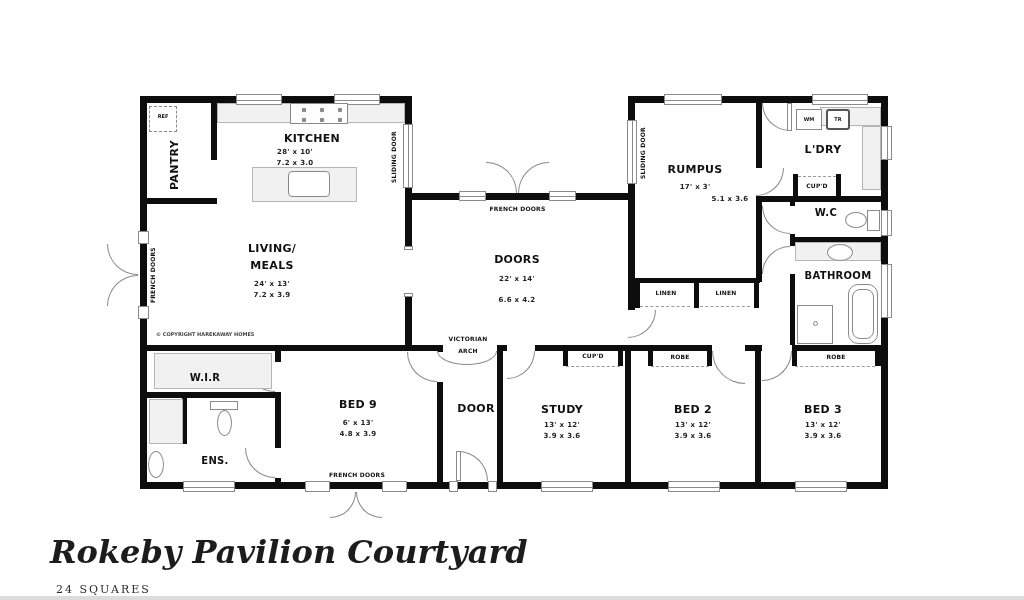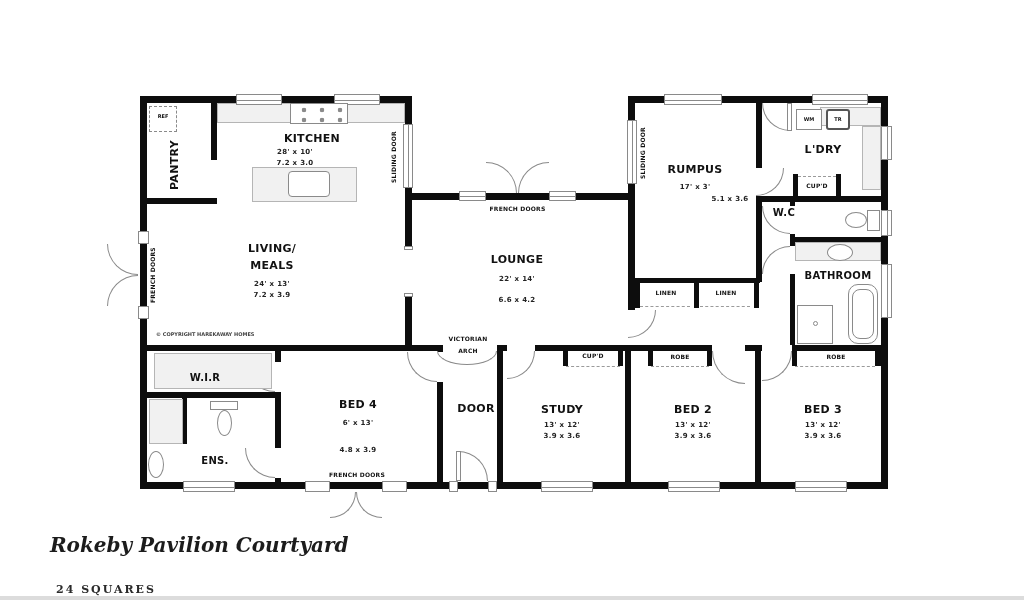--- a/index.html
+++ b/index.html
@@ -12,21 +12,21 @@
   .db{position:absolute;background:#fff;border:1px solid #8a8a8a;box-sizing:border-box;z-index:2;}
   .arc{position:absolute;box-sizing:border-box;border:0 solid #8a8a8a;z-index:1;}
   .arc.tl{border-top-width:1px;border-left-width:1px;border-top-left-radius:100% 100%;}
   .arc.tr{border-top-width:1px;border-right-width:1px;border-top-right-radius:100% 100%;}
   .arc.bl{border-bottom-width:1px;border-left-width:1px;border-bottom-left-radius:100% 100%;}
   .arc.br{border-bottom-width:1px;border-right-width:1px;border-bottom-right-radius:100% 100%;}
   .fx{position:absolute;box-sizing:border-box;border:1px solid #8a8a8a;background:#fff;z-index:2;}
   .bench{position:absolute;box-sizing:border-box;border:1px solid #b5b5b5;background:#f1f1f1;z-index:1;}
   .dash{position:absolute;border-top:1px dashed #9a9a9a;z-index:2;}
   .round{border-radius:50%;}
-  .t{position:absolute;color:#111;text-align:center;white-space:nowrap;z-index:3;font-weight:bold;}
+  .t{position:absolute;color:#111;text-align:center;white-space:nowrap;z-index:3;}
   .rname{font-weight:bold;font-size:11px;letter-spacing:.3px;}
   .rname2{font-weight:bold;font-size:10px;letter-spacing:.3px;}
   .rdim{font-weight:bold;font-size:7px;letter-spacing:.3px;color:#222;}
   .sm{font-weight:bold;font-size:6px;letter-spacing:.2px;}
   .xs{font-weight:bold;font-size:5px;}
   .vt{writing-mode:vertical-rl;transform:rotate(180deg);}
   .cook{background-image:radial-gradient(circle,#8a8a8a 2px,transparent 2.6px);
         background-size:18px 10px;background-position:4px 1px;}
   .title{position:absolute;font-family:"DejaVu Serif",serif;font-style:italic;color:#1c1c1c;z-index:3;}
   .strip{position:absolute;left:0;top:596px;width:1024px;height:4px;background:#dcdcdc;}
@@ -172,37 +172,37 @@
   <div class="t rdim" style="left:265px;top:148px;width:60px">28' x 10'</div>
   <div class="t rdim" style="left:265px;top:159px;width:60px">7.2 x 3.0</div>
 
   <div class="t rname vt" style="left:168px;top:122px;width:16px;height:86px">PANTRY</div>
 
   <div class="t rname" style="left:222px;top:242px;width:100px">LIVING/</div>
   <div class="t rname" style="left:222px;top:259px;width:100px">MEALS</div>
   <div class="t rdim" style="left:237px;top:280px;width:70px">24' x 13'</div>
   <div class="t rdim" style="left:237px;top:291px;width:70px">7.2 x 3.9</div>
 
-  <div class="t rname" style="left:467px;top:253px;width:100px">LOUNGE</div>
+  <div class="t rname" style="left:467px;top:253px;width:100px">DOORS</div>
   <div class="t rdim" style="left:487px;top:275px;width:60px">22' x 14'</div>
   <div class="t rdim" style="left:487px;top:296px;width:60px">6.6 x 4.2</div>
 
   <div class="t rname" style="left:645px;top:163px;width:100px">RUMPUS</div>
   <div class="t rdim" style="left:665px;top:183px;width:60px">17' x 3'</div>
   <div class="t rdim" style="left:700px;top:195px;width:60px">5.1 x 3.6</div>
 
   <div class="t rname" style="left:795px;top:143px;width:56px">L'DRY</div>
-  <div class="t rname2" style="left:766px;top:207px;width:36px">W.C</div>
+  <div class="t rname2" style="left:808px;top:207px;width:36px">W.C</div>
   <div class="t rname2" style="left:797px;top:270px;width:82px">BATHROOM</div>
   <div class="t rname2" style="left:180px;top:372px;width:50px">W.I.R</div>
   <div class="t rname2" style="left:193px;top:455px;width:44px">ENS.</div>
 
-  <div class="t rname" style="left:320px;top:398px;width:76px">BED 4</div>
+  <div class="t rname" style="left:320px;top:398px;width:76px">BED 9</div>
   <div class="t rdim" style="left:328px;top:419px;width:60px">6' x 13'</div>
-  <div class="t rdim" style="left:328px;top:446px;width:60px">4.8 x 3.9</div>
+  <div class="t rdim" style="left:328px;top:430px;width:60px">4.8 x 3.9</div>
 
   <div class="t rname" style="left:442px;top:402px;width:68px">DOOR</div>
 
   <div class="t rname" style="left:530px;top:403px;width:64px">STUDY</div>
   <div class="t rdim" style="left:532px;top:421px;width:60px">13' x 12'</div>
   <div class="t rdim" style="left:532px;top:432px;width:60px">3.9 x 3.6</div>
 
   <div class="t rname" style="left:660px;top:403px;width:66px">BED 2</div>
   <div class="t rdim" style="left:663px;top:421px;width:60px">13' x 12'</div>
   <div class="t rdim" style="left:663px;top:432px;width:60px">3.9 x 3.6</div>
@@ -222,16 +222,16 @@
   <div class="t sm" style="left:697px;top:289px;width:58px">LINEN</div>
   <div class="t sm" style="left:565px;top:352px;width:56px">CUP'D</div>
   <div class="t sm" style="left:795px;top:182px;width:44px">CUP'D</div>
   <div class="t sm" style="left:651px;top:353px;width:58px">ROBE</div>
   <div class="t sm" style="left:797px;top:353px;width:78px">ROBE</div>
   <div class="t xs" style="left:150px;top:113px;width:26px">REF</div>
   <div class="t xs" style="left:797px;top:116px;width:24px">WM</div>
   <div class="t xs" style="left:827px;top:116px;width:22px">TR</div>
   <div class="t xs" style="left:156px;top:331px;width:130px;text-align:left;color:#444">© COPYRIGHT HAREKAWAY HOMES</div>
 
-  <div class="title" style="left:50px;top:533px;font-size:20px;font-weight:bold">Rokeby Pavilion Courtyard</div>
+  <div class="title" style="left:50px;top:533px;font-size:32px;font-weight:bold">Rokeby Pavilion Courtyard</div>
   <div class="t" style="left:56px;top:583px;font-family:'DejaVu Serif',serif;font-size:11px;letter-spacing:2px;color:#2a2a2a;text-align:left;width:200px">24 SQUARES</div>
   <div class="strip"></div>
 </div>
 
 </body></html>

